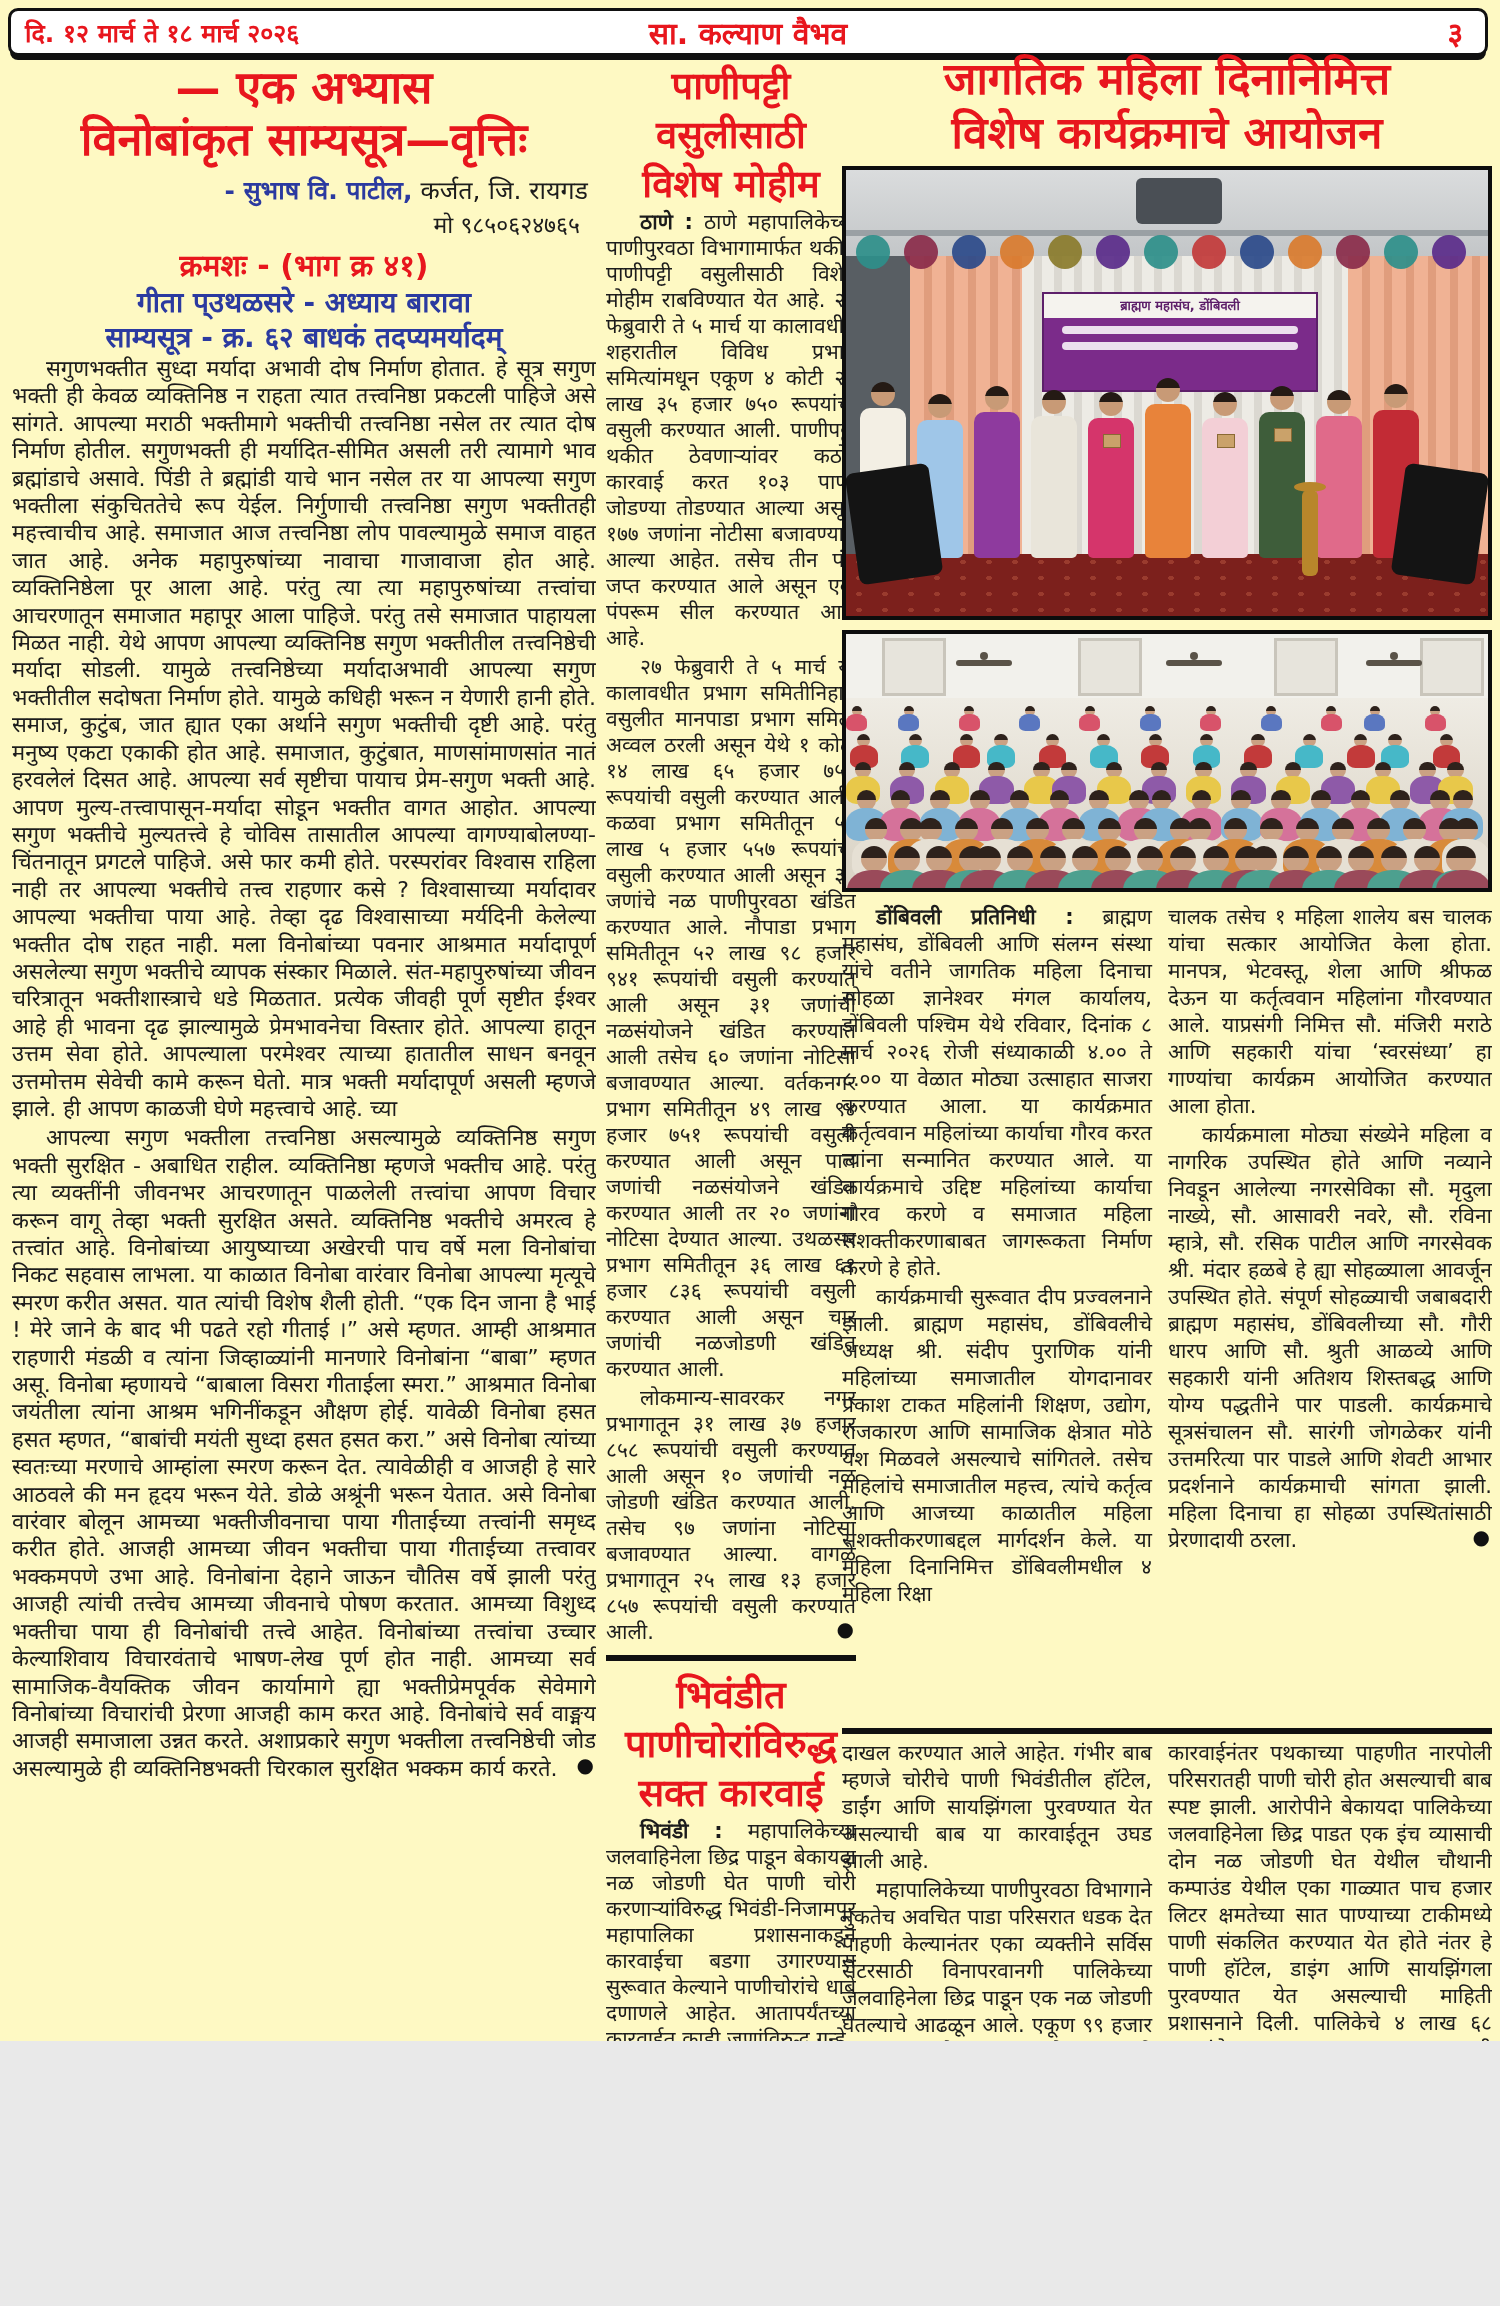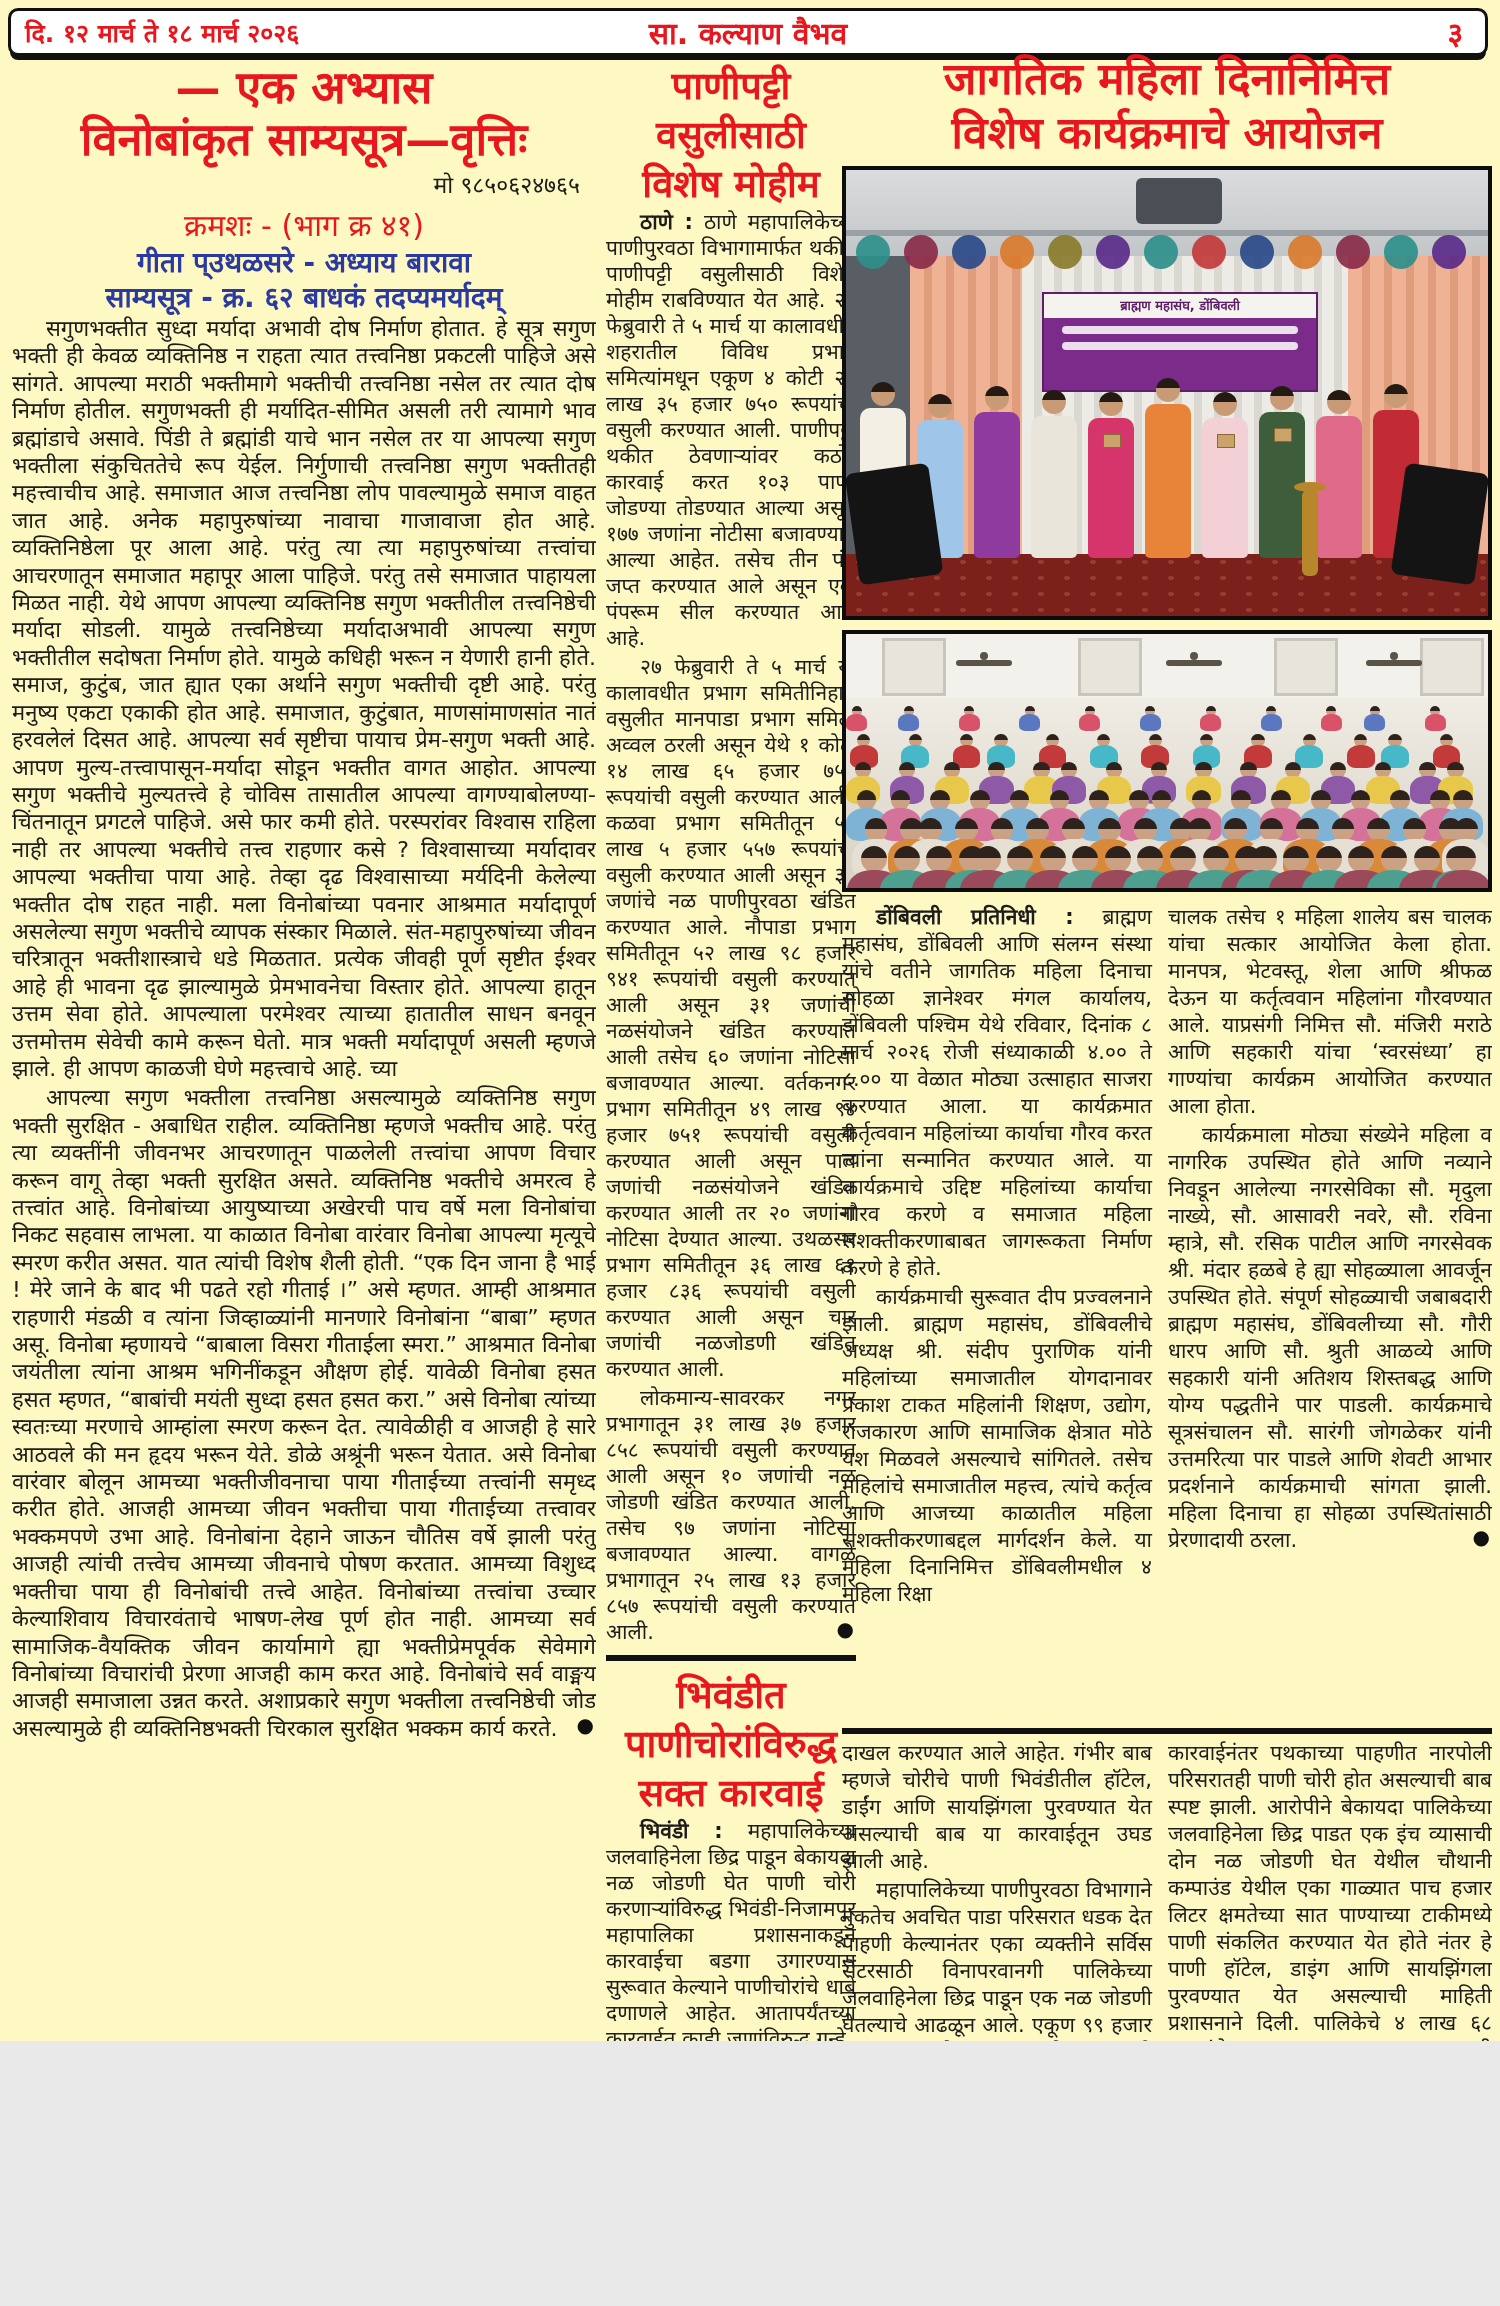--- a/index.html
+++ b/index.html
@@ -23,21 +23,21 @@
   
   .col-left{position:absolute;left:12px;top:62px;width:584px;height:2226px;overflow:hidden;}
   .kicker-box{margin:4px 0 6px 128px;width:340px;height:56px;background:#131313;border-radius:14px;
     box-shadow:7px 7px 0 -3px #fff,7px 7px 0 -1px #131313;
     display:flex;align-items:center;justify-content:center;}
   .kicker-box span{color:#fff;font-size:35px;font-weight:700;}
   .l-title{font-size:45px;font-weight:700;line-height:52px;}
   .l-byline{text-align:right;padding-right:8px;font-size:25px;margin-top:6px;}
   .l-byline b{color:#2b3aa0;}
   .l-mobile{text-align:right;padding-right:16px;font-size:23px;margin:2px 0 4px 0;}
-  .l-series{font-size:30px;font-weight:400;margin-top:2px;}
+  .l-series{font-size:30px;font-weight:700;margin-top:2px;}
   .l-sub{font-size:28px;font-weight:700;line-height:35px;}
   .l-h{font-size:27px;font-weight:700;line-height:34px;margin:2px 0;}
   .l-body{font-size:22px;line-height:27.4px;}
   
   .col-mid{position:absolute;left:606px;top:62px;width:250px;height:2232px;overflow:hidden;}
   .m-head{font-size:38px;font-weight:700;line-height:49px;text-align:center;}
   .m-body{font-size:21px;line-height:26px;}
   .col-mid .para{margin-bottom:3px;}
   
   .zone-right{position:absolute;left:842px;top:52px;width:650px;height:2236px;overflow:hidden;}
@@ -102,20 +102,23 @@
 
   <div class="masthead-box">
     <span class="mh-date">दि. १२ मार्च ते १८ मार्च २०२६</span>
     <span class="mh-title">सा. कल्याण वैभव</span>
     <span class="mh-page">३</span>
   </div>
 
   <div class="col-left">
     <div class="l-title red center">— एक अभ्यास</div>
     <div class="l-title red center">विनोबांकृत साम्यसूत्र—वृत्तिः</div>
+    <div class="l-byline">
+      <b>- सुभाष वि. पाटील,</b><span> कर्जत, जि. रायगड</span>
+    </div>
     <div class="l-mobile">मो ९८५०६२४७६५</div>
     <div class="l-series red center">क्रमशः - (भाग क्र ४१)</div>
     <div class="l-sub blue center">गीता प्उथळसरे - अध्याय बारावा</div>
     <div class="l-sub blue center">साम्यसूत्र - क्र. ६२ बाधकं तदप्यमर्यादम्</div>
     <p class="para indent l-body">सगुणभक्तीत सुध्दा मर्यादा अभावी दोष निर्माण होतात. हे सूत्र सगुण भक्ती ही केवळ व्यक्तिनिष्ठ न राहता त्यात तत्त्वनिष्ठा प्रकटली पाहिजे असे सांगते. आपल्या मराठी भक्तीमागे भक्तीची तत्त्वनिष्ठा नसेल तर त्यात दोष निर्माण होतील. सगुणभक्ती ही मर्यादित-सीमित असली तरी त्यामागे भाव ब्रह्मांडाचे असावे. पिंडी ते ब्रह्मांडी याचे भान नसेल तर या आपल्या सगुण भक्तीला संकुचिततेचे रूप येईल. निर्गुणाची तत्त्वनिष्ठा सगुण भक्तीतही महत्त्वाचीच आहे. समाजात आज तत्त्वनिष्ठा लोप पावल्यामुळे समाज वाहत जात आहे. अनेक महापुरुषांच्या नावाचा गाजावाजा होत आहे. व्यक्तिनिष्ठेला पूर आला आहे. परंतु त्या त्या महापुरुषांच्या तत्त्वांचा आचरणातून समाजात महापूर आला पाहिजे. परंतु तसे समाजात पाहायला मिळत नाही. येथे आपण आपल्या व्यक्तिनिष्ठ सगुण भक्तीतील तत्त्वनिष्ठेची मर्यादा सोडली. यामुळे तत्त्वनिष्ठेच्या मर्यादाअभावी आपल्या सगुण भक्तीतील सदोषता निर्माण होते. यामुळे कधिही भरून न येणारी हानी होते. समाज, कुटुंब, जात ह्यात एका अर्थाने सगुण भक्तीची दृष्टी आहे. परंतु मनुष्य एकटा एकाकी होत आहे. समाजात, कुटुंबात, माणसांमाणसांत नातं हरवलेलं दिसत आहे. आपल्या सर्व सृष्टीचा पायाच प्रेम-सगुण भक्ती आहे. आपण मुल्य-तत्त्वापासून-मर्यादा सोडून भक्तीत वागत आहोत. आपल्या सगुण भक्तीचे मुल्यतत्त्वे हे चोविस तासातील आपल्या वागण्याबोलण्या-चिंतनातून प्रगटले पाहिजे. असे फार कमी होते. परस्परांवर विश्वास राहिला नाही तर आपल्या भक्तीचे तत्त्व राहणार कसे ? विश्वासाच्या मर्यादावर आपल्या भक्तीचा पाया आहे. तेव्हा दृढ विश्वासाच्या मर्यदिनी केलेल्या भक्तीत दोष राहत नाही. मला विनोबांच्या पवनार आश्रमात मर्यादापूर्ण असलेल्या सगुण भक्तीचे व्यापक संस्कार मिळाले. संत-महापुरुषांच्या जीवन चरित्रातून भक्तीशास्त्राचे धडे मिळतात. प्रत्येक जीवही पूर्ण सृष्टीत ईश्वर आहे ही भावना दृढ झाल्यामुळे प्रेमभावनेचा विस्तार होते. आपल्या हातून उत्तम सेवा होते. आपल्याला परमेश्वर त्याच्या हातातील साधन बनवून उत्तमोत्तम सेवेची कामे करून घेतो. मात्र भक्ती मर्यादापूर्ण असली म्हणजे झाले. ही आपण काळजी घेणे महत्त्वाचे आहे. च्या</p>
     <p class="para indent l-body endp"><span>आपल्या सगुण भक्तीला तत्त्वनिष्ठा असल्यामुळे व्यक्तिनिष्ठ सगुण भक्ती सुरक्षित - अबाधित राहील. व्यक्तिनिष्ठा म्हणजे भक्तीच आहे. परंतु त्या व्यक्तींनी जीवनभर आचरणातून पाळलेली तत्त्वांचा आपण विचार करून वागू तेव्हा भक्ती सुरक्षित असते. व्यक्तिनिष्ठ भक्तीचे अमरत्व हे तत्त्वांत आहे. विनोबांच्या आयुष्याच्या अखेरची पाच वर्षे मला विनोबांचा निकट सहवास लाभला. या काळात विनोबा वारंवार विनोबा आपल्या मृत्यूचे स्मरण करीत असत. यात त्यांची विशेष शैली होती. “एक दिन जाना है भाई ! मेरे जाने के बाद भी पढते रहो गीताई ।” असे म्हणत. आम्ही आश्रमात राहणारी मंडळी व त्यांना जिव्हाळ्यांनी मानणारे विनोबांना “बाबा” म्हणत असू. विनोबा म्हणायचे “बाबाला विसरा गीताईला स्मरा.” आश्रमात विनोबा जयंतीला त्यांना आश्रम भगिनींकडून औक्षण होई. यावेळी विनोबा हसत हसत म्हणत, “बाबांची मयंती सुध्दा हसत हसत करा.” असे विनोबा त्यांच्या स्वतःच्या मरणाचे आम्हांला स्मरण करून देत. त्यावेळीही व आजही हे सारे आठवले की मन हृदय भरून येते. डोळे अश्रूंनी भरून येतात. असे विनोबा वारंवार बोलून आमच्या भक्तीजीवनाचा पाया गीताईच्या तत्त्वांनी समृध्द करीत होते. आजही आमच्या जीवन भक्तीचा पाया गीताईच्या तत्त्वावर भक्कमपणे उभा आहे. विनोबांना देहाने जाऊन चौतिस वर्षे झाली परंतु आजही त्यांची तत्त्वेच आमच्या जीवनाचे पोषण करतात. आमच्या विशुध्द भक्तीचा पाया ही विनोबांची तत्त्वे आहेत. विनोबांच्या तत्त्वांचा उच्चार केल्याशिवाय विचारवंताचे भाषण-लेख पूर्ण होत नाही. आमच्या सर्व सामाजिक-वैयक्तिक जीवन कार्यामागे ह्या भक्तीप्रेमपूर्वक सेवेमागे विनोबांच्या विचारांची प्रेरणा आजही काम करत आहे. विनोबांचे सर्व वाङ्मय आजही समाजाला उन्नत करते. अशाप्रकारे सगुण भक्तीला तत्त्वनिष्ठेची जोड असल्यामुळे ही व्यक्तिनिष्ठभक्ती चिरकाल सुरक्षित भक्कम कार्य करते.</span><span class="endmark">●</span></p>
   </div>
 
   <div class="col-mid">
     <div class="m-head red">पाणीपट्टी</div>

